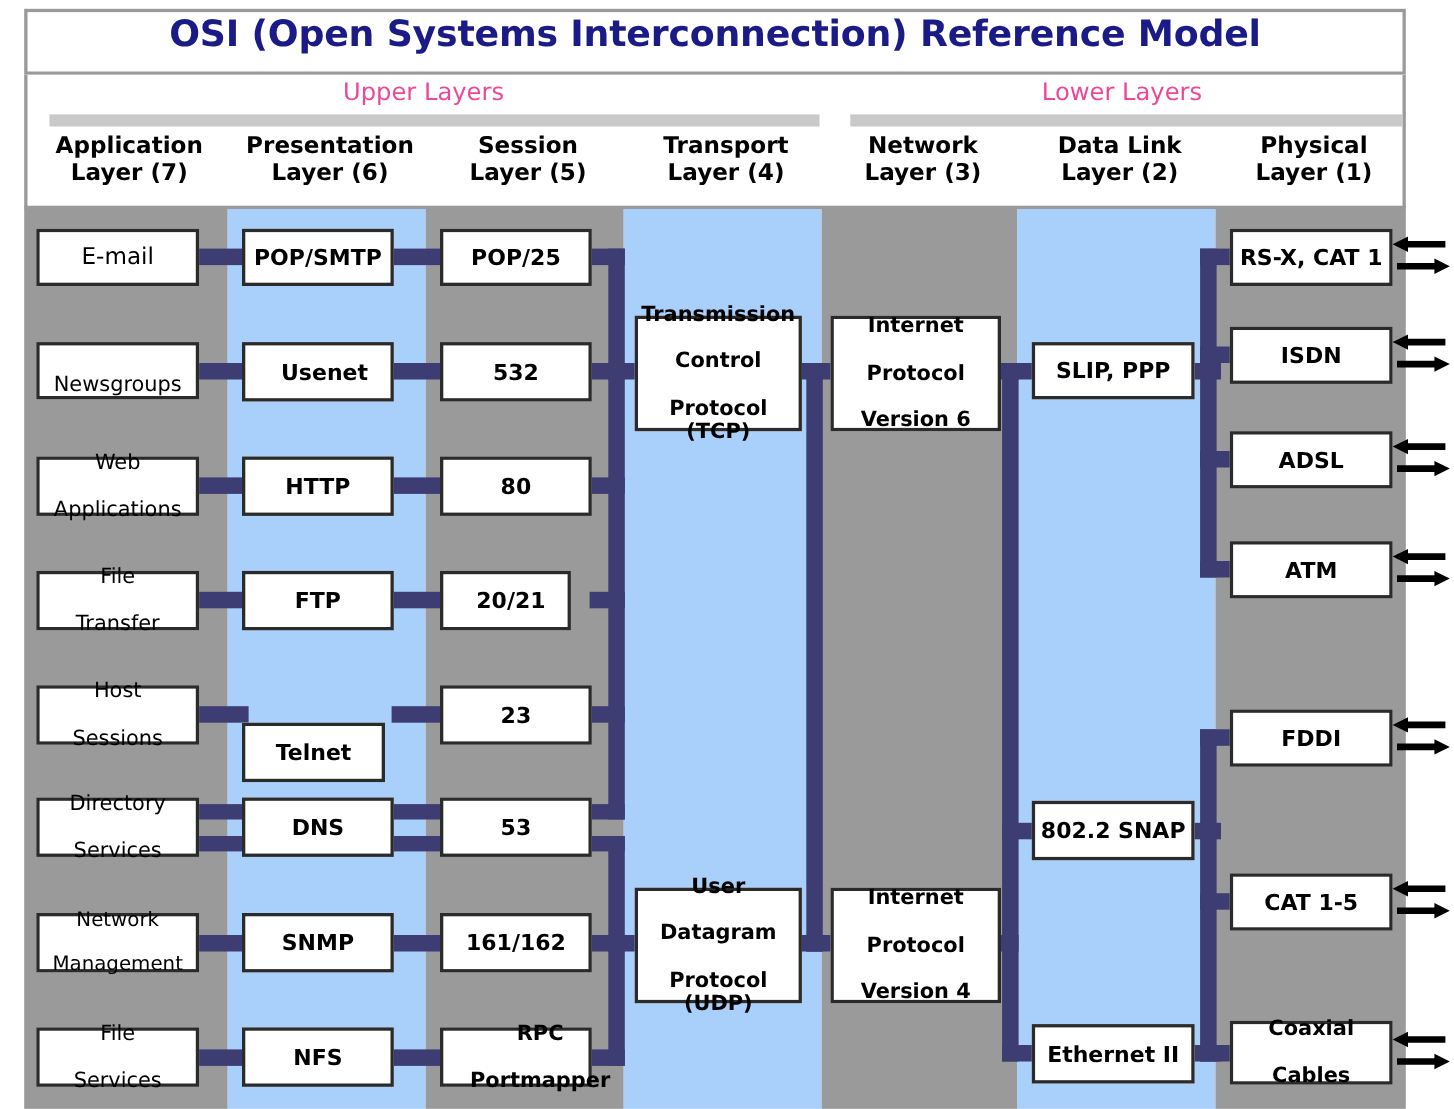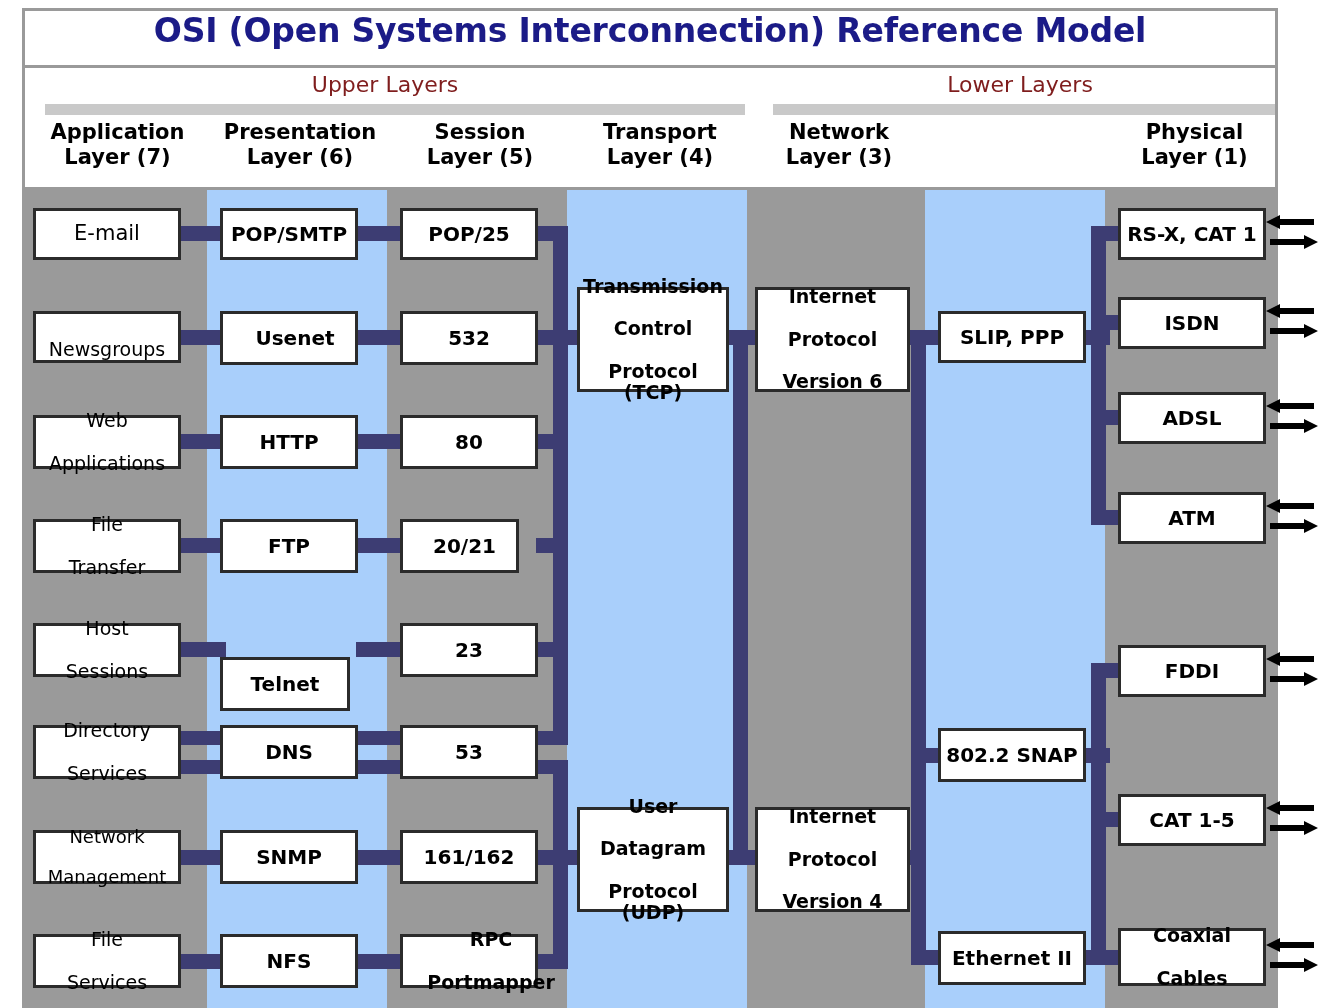--- a/index.html
+++ b/index.html
@@ -14,21 +14,21 @@
 
   
   .hdrwrap{position:absolute;left:22px;top:8px;width:1256px;}
   .titlebar{border:3px solid #9a9a9a;background:#ffffff;height:54px;
             display:flex;align-items:flex-start;justify-content:center;}
   .titlebar .ttl{color:#1b1b87;font-size:33px;font-weight:bold;
                  font-family:"DejaVu Sans",sans-serif;letter-spacing:-0.2px;white-space:nowrap;}
 
   .hdrbox{border:3px solid #9a9a9a;border-top:none;background:#ffffff;height:119px;position:relative;}
 
-  .grouplbl{position:absolute;top:4px;font-size:22px;color:#7f1d1d;
+  .grouplbl{position:absolute;top:4px;font-size:22px;color:#ec4899;
             font-family:"DejaVu Sans",sans-serif;text-align:center;}
   .groupbar{position:absolute;top:36px;height:11px;background:#c9c9c9;}
 
   .colhdr{position:absolute;top:52px;text-align:center;font-size:21px;line-height:25px;
           font-weight:bold;color:#000;font-family:"DejaVu Sans",sans-serif;}
 
   
   .nbox{position:absolute;background:#ffffff;border:3px solid #2b2b2b;
         box-sizing:border-box;display:flex;align-items:center;justify-content:center;
         text-align:center;color:#000;z-index:6;}
@@ -83,20 +83,24 @@
         <div>Session</div>
         <div>Layer (5)</div>
       </div>
       <div class="colhdr" style="left:545px;width:180px;">
         <div>Transport</div>
         <div>Layer (4)</div>
       </div>
       <div class="colhdr" style="left:725px;width:178px;">
         <div>Network</div>
         <div>Layer (3)</div>
+      </div>
+      <div class="colhdr" style="left:903px;width:180px;">
+        <div>Data Link</div>
+        <div>Layer (2)</div>
       </div>
       <div class="colhdr" style="left:1083px;width:173px;">
         <div>Physical</div>
         <div>Layer (1)</div>
       </div>
     </div>
   </div>
 
   <div class="conn" style="left:176px;top:226px;width:50px;height:15px;"></div>
   <div class="conn" style="left:176px;top:330px;width:50px;height:15px;"></div>

